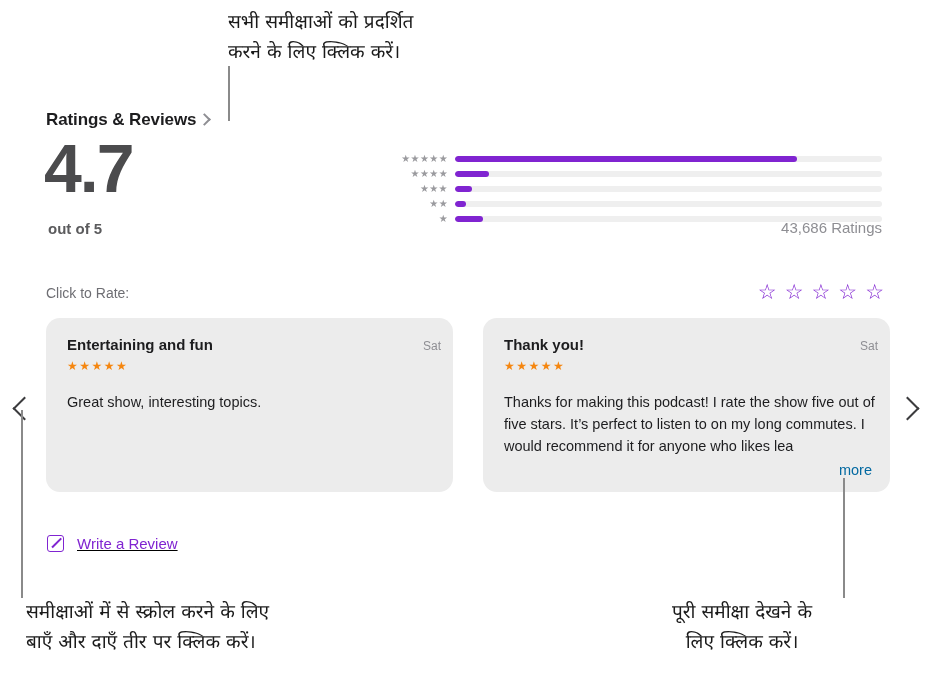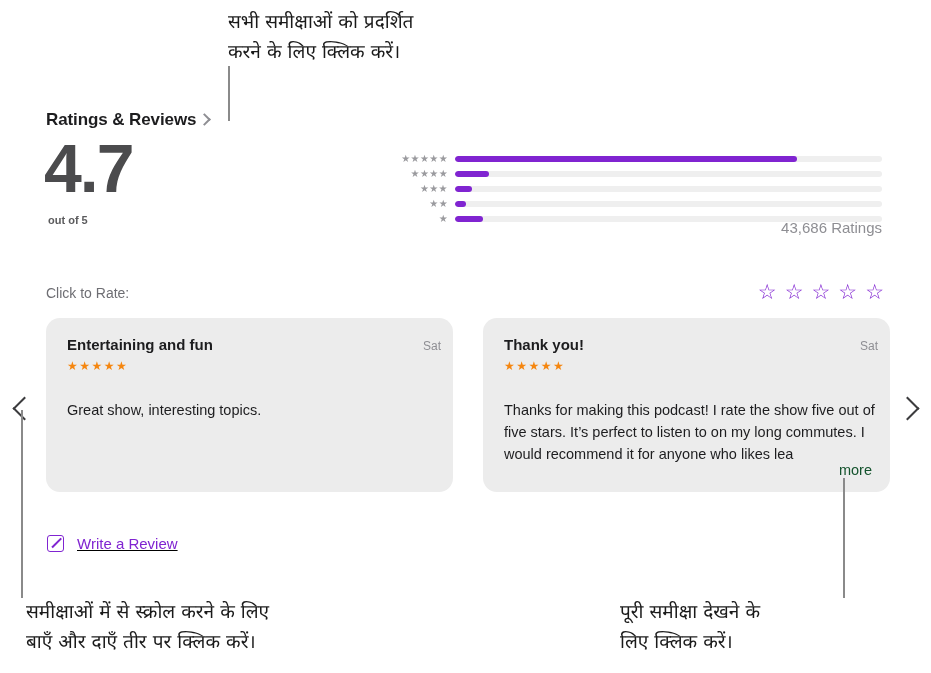--- a/index.html
+++ b/index.html
@@ -15,21 +15,21 @@
   .callout-text {
     position: absolute;
     font-family: "DejaVu Sans", sans-serif;
     font-size: 19px;
     line-height: 30px;
     color: #1a1a1a;
     white-space: pre-line;
   }
   #callout-top { left: 228px; top: 6px; text-align: left; }
   #callout-bottom-left { left: 26px; top: 596px; text-align: left; }
-  #callout-bottom-right { left: 620px; top: 596px; text-align: left; width: 244px; }
+  #callout-bottom-right { left: 620px; top: 596px; text-align: center; width: 244px; }
 
   .callout-line {
     position: absolute;
     width: 2px;
     background: #8a8a8a;
   }
   #line-top { left: 228px; top: 66px; height: 55px; }
   #line-left { left: 21px; top: 410px; height: 188px; }
   #line-right { left: 843px; top: 478px; height: 120px; }
 
@@ -52,22 +52,22 @@
     transform: rotate(45deg);
   }
 
   
   .avg-block { position: absolute; left: 44px; top: 134px; }
   .avg-score {
     font-size: 68px; font-weight: bold; color: #4b4b4d;
     letter-spacing: -2px; line-height: 68px;
   }
   .avg-outof {
-    font-size: 11px; font-weight: bold; color: #5b5b5d;
-    margin-top: 12px; margin-left: 4px;
+    font-size: 15px; font-weight: bold; color: #5b5b5d;
+    margin-top: 18px; margin-left: 4px;
   }
 
   
   .histogram { position: absolute; left: 398px; top: 153px; width: 484px; }
   .hist-row {
     display: flex; align-items: center;
     height: 11px; margin-bottom: 4px;
   }
   .hist-stars {
     width: 57px; text-align: right; padding-right: 7px;
@@ -115,26 +115,26 @@
     display: flex; justify-content: space-between; align-items: baseline;
   }
   .card-title {
     font-size: 15px; font-weight: bold; color: #1d1d1f;
   }
   .card-date { font-size: 12px; color: #8e8e93; }
   .card-stars {
     margin-top: 6px; font-size: 12px; color: #f5860f; letter-spacing: 1.5px;
   }
   .card-body {
-    margin-top: 26px; font-size: 14.5px; line-height: 22px;
+    margin-top: 18px; font-size: 14.5px; line-height: 22px;
     color: #1d1d1f;
   }
   .more-link {
     position: absolute; right: 18px; bottom: 14px;
-    font-size: 14.5px; color: #14532d;
+    font-size: 14.5px; color: #0369a1;
     background: #ececec; padding-left: 10px; margin-top: 28px;
   }
   .fade-mask {
     position: absolute; right: 60px; bottom: 14px;
     width: 36px; height: 20px;
     background: linear-gradient(to right, rgba(236,236,236,0), #ececec 85%);
   }
 
   
   .nav-arrow {

